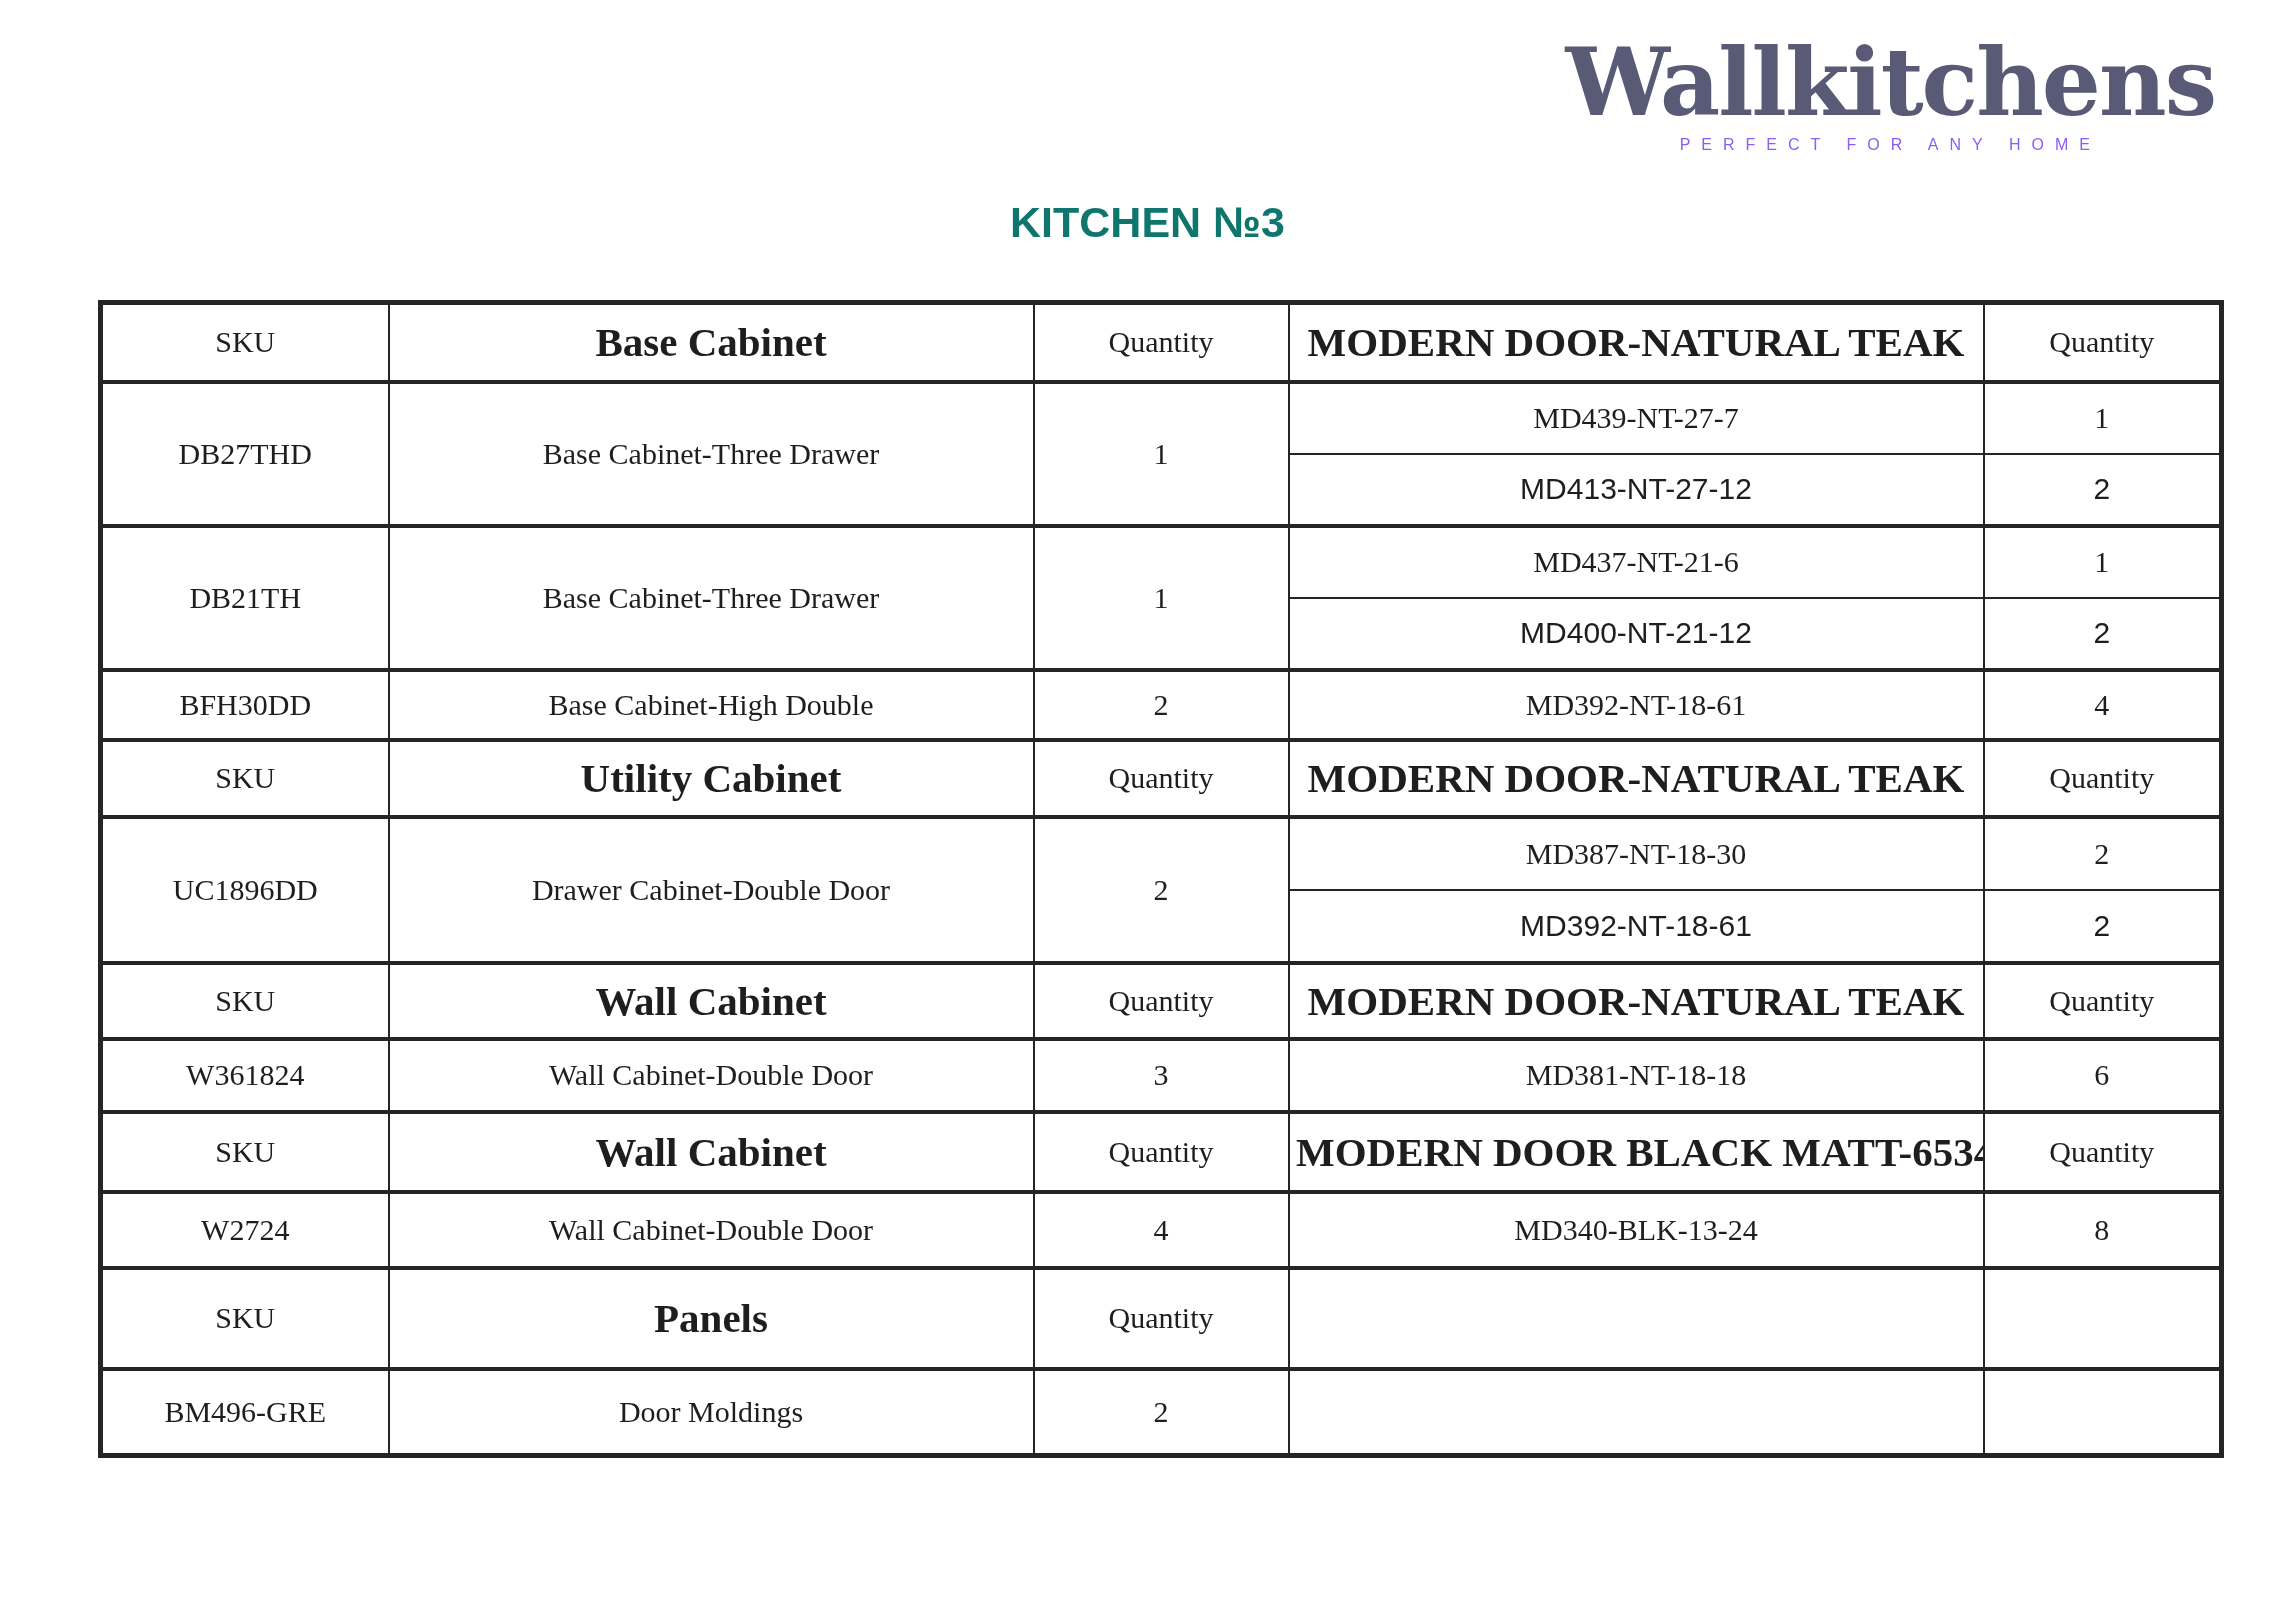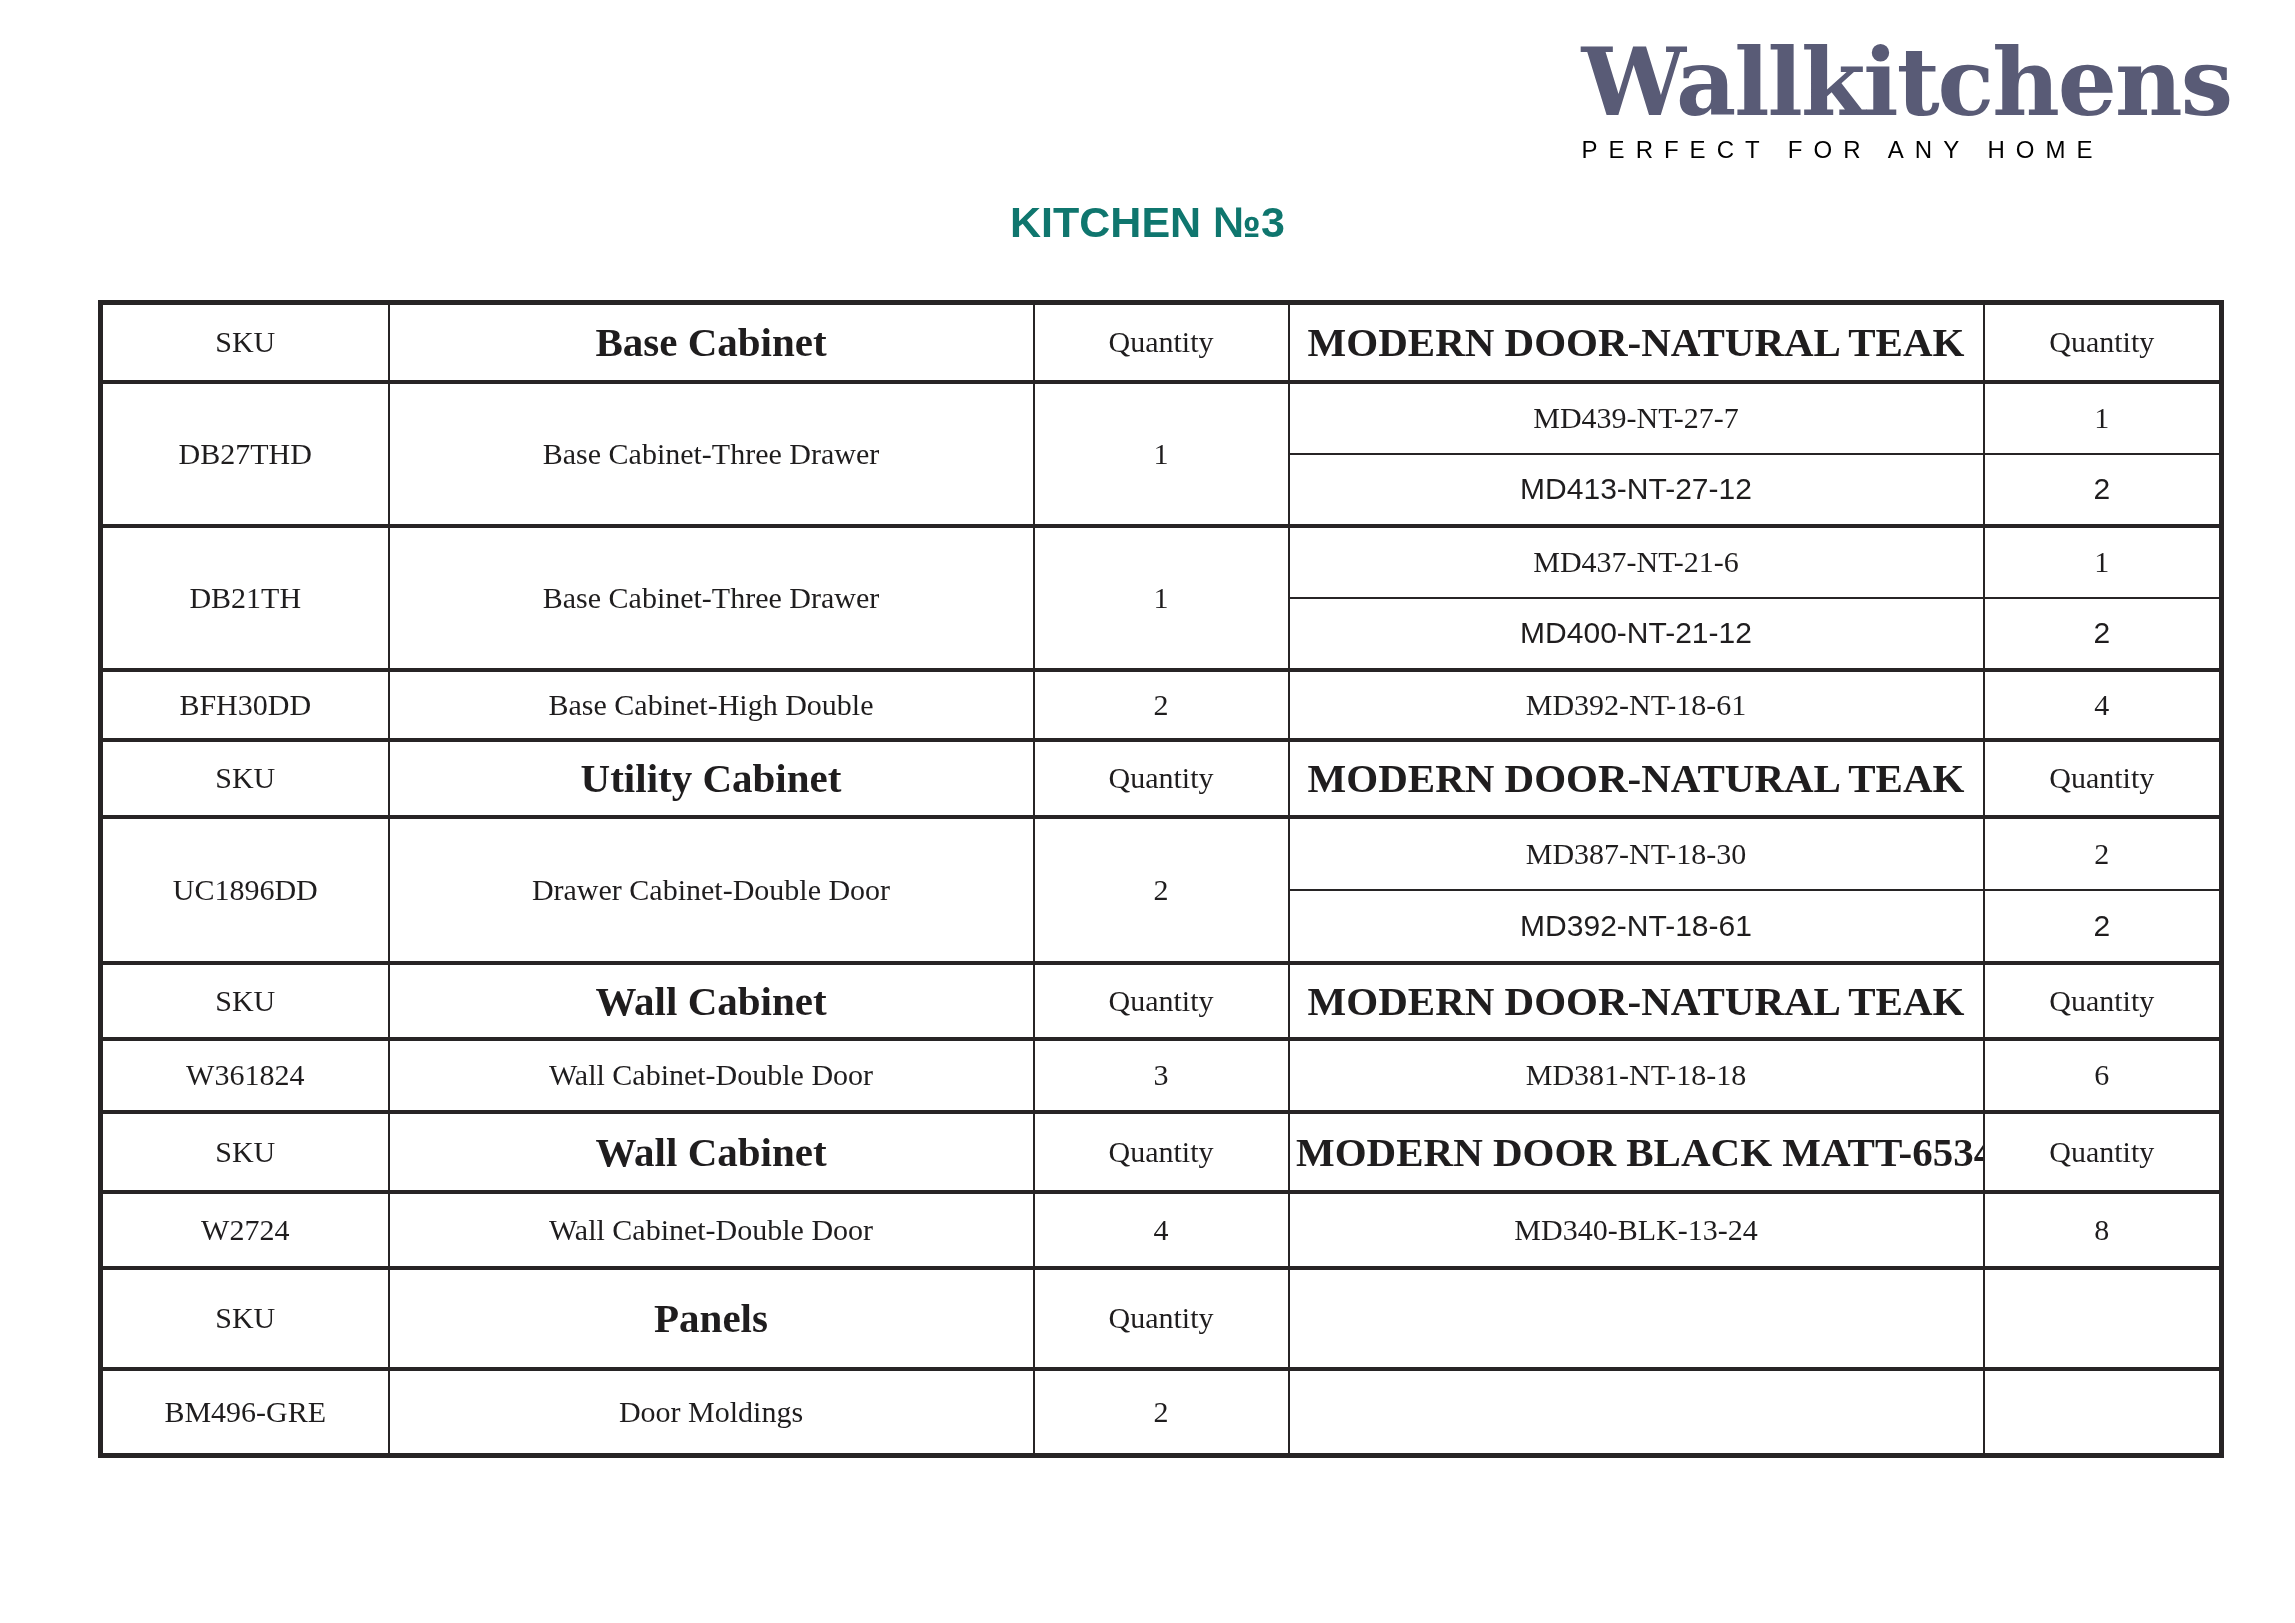--- a/index.html
+++ b/index.html
@@ -9,38 +9,38 @@
     font-family:"Liberation Sans",sans-serif;
     color:#1f1d1e;
     position:relative;
     overflow:hidden;
   }
 
   
   .brand{
     position:absolute;
     top:34px;
-    right:64px;
-    text-align:left;
+    right:80px;
+    text-align:center;
   }
   .brand .logo{
     font-family:"DejaVu Serif",serif;
     font-weight:bold;
     font-size:93px;
     line-height:1.05;
     letter-spacing:-2px;
     color:#595b76;
     white-space:nowrap;
   }
   .brand .tagline{
     margin-top:3.9px;
-    font-size:24px;
+    font-size:16px;
     font-weight:500;
     letter-spacing:11px;
-    color:#000000;
+    color:#8b5cf6;
     white-space:nowrap;
   }
 
   
   .sheet-title{
     position:absolute;
     top:198px;
     left:0;
     width:100%;
     text-align:center;

